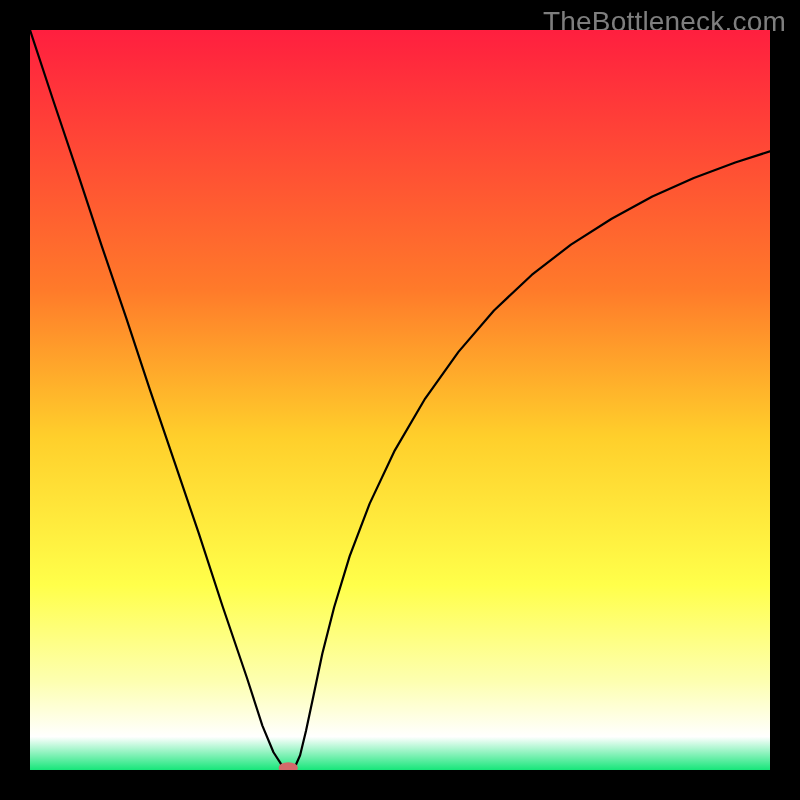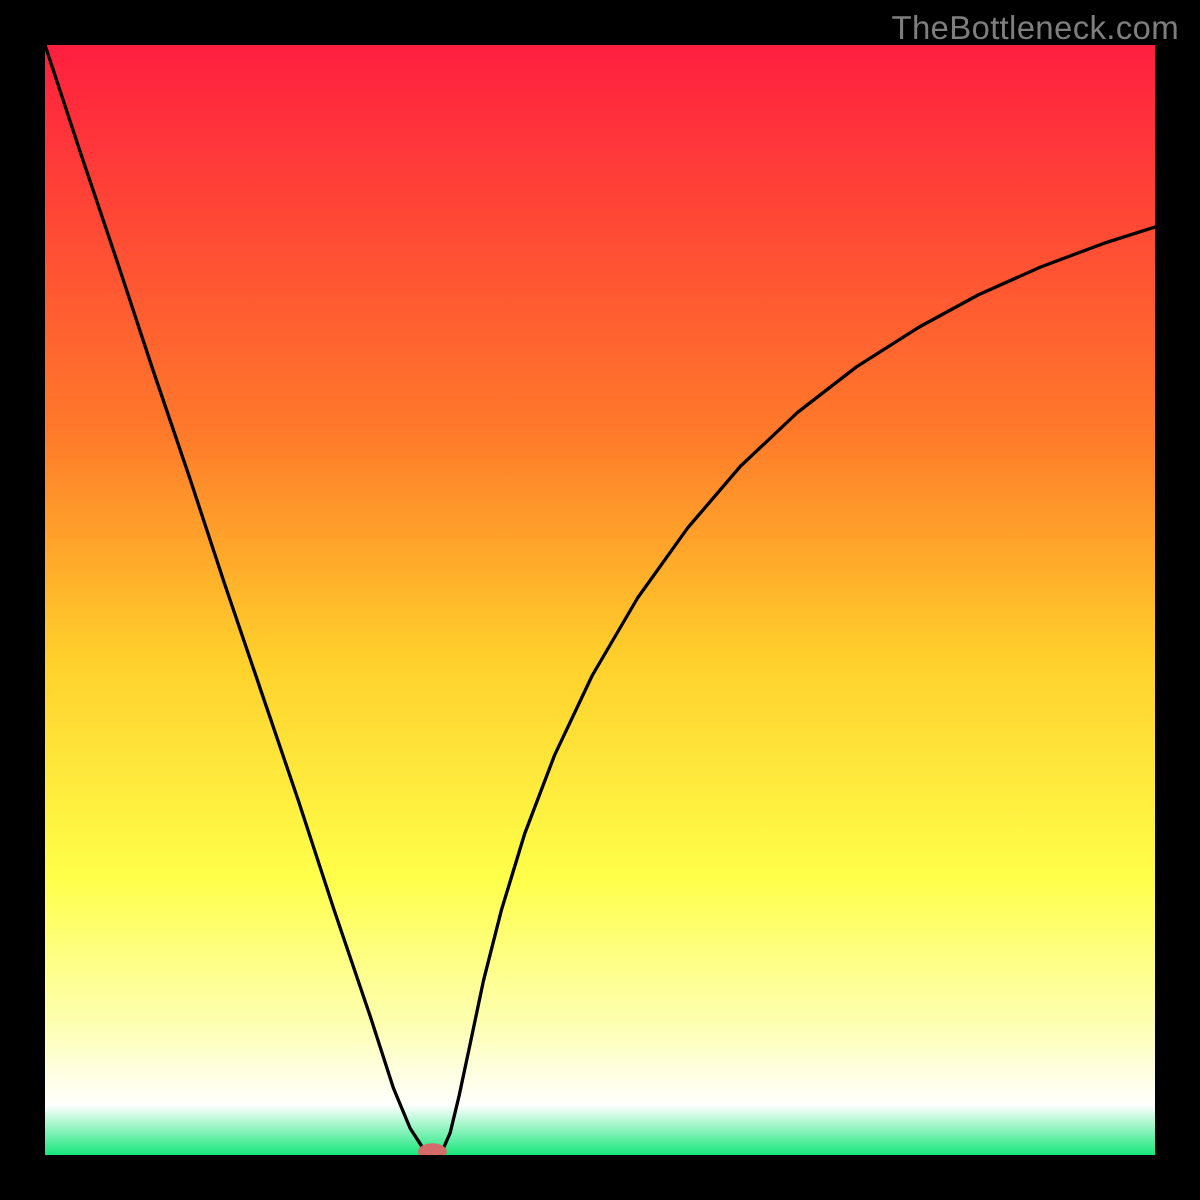--- a/index.html
+++ b/index.html
@@ -23,21 +23,21 @@
     top: 30px;
     width: 740px;
     height: 740px;
     overflow: hidden;
   }
   .watermark {
     position: absolute;
     top: 6px;
     right: 14px;
     color: #7e7e7e;
-    font-size: 22px;
+    font-size: 28px;
     font-weight: 500;
     letter-spacing: 0.2px;
   }
   svg { display: block; }
 </style>
 </head>
 <body>
 
 <div class="frame">
   <div class="watermark">TheBottleneck.com</div>

